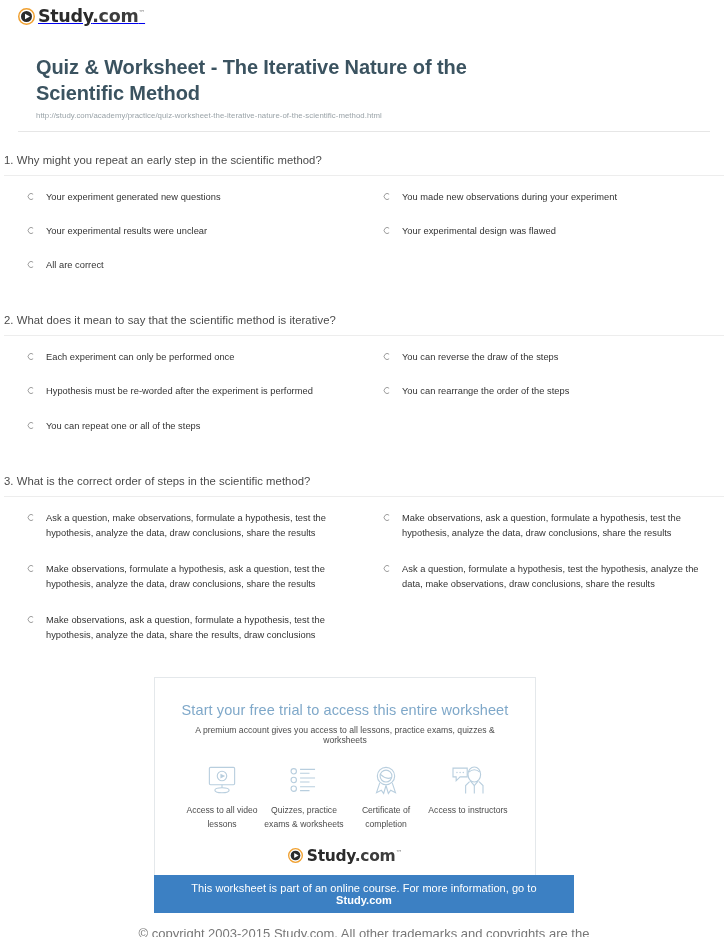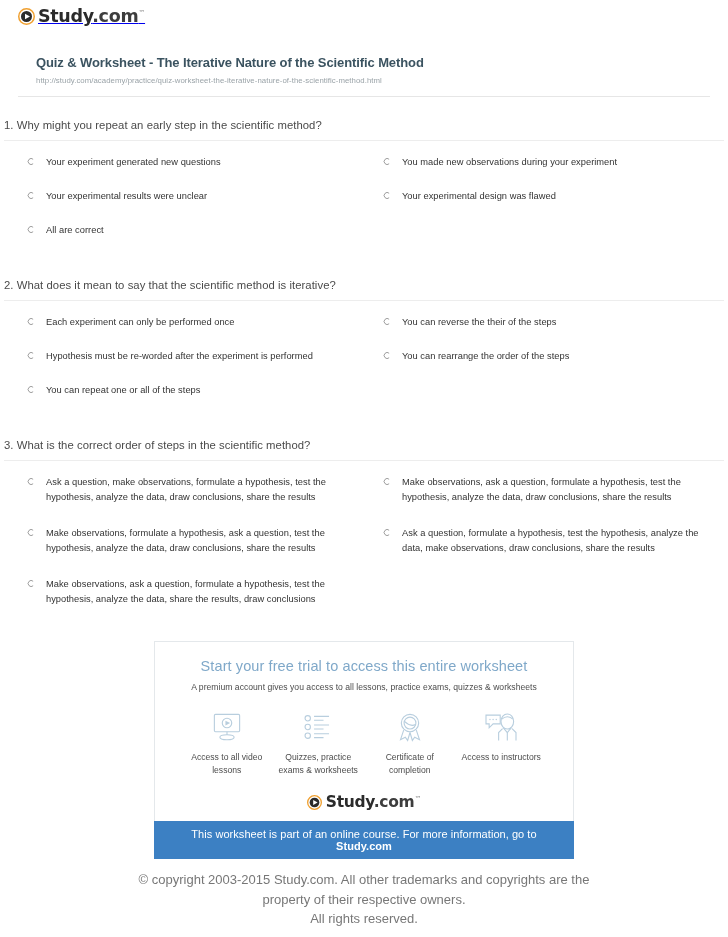--- a/index.html
+++ b/index.html
@@ -52,21 +52,21 @@
   .logo-tm {
     font-size: 7px;
     vertical-align: super;
     color: #888;
     font-weight: 400;
   }
 
   
   .titleblock { padding: 26px 0 0 18px; }
   .worksheet-title {
-    font-size: 13px;
+    font-size: 20px;
     font-weight: 700;
     line-height: 1.32;
     color: #3b5360;
     margin: 0;
     max-width: 520px;
     letter-spacing: -0.1px;
   }
   .worksheet-url {
     font-size: 7.8px;
     color: #9aa3a8;
@@ -123,25 +123,25 @@
     letter-spacing: 0.02px;
   }
 
   
   .promo-wrap {
     display: flex;
     justify-content: center;
     margin-top: 13px;
   }
   .promo {
-    width: 420px;
+    width: 382px;
     background: #ffffff;
     border: 1px solid #e4e8eb;
     border-bottom: 0;
-    padding: 16px 20px 10px 20px;
+    padding: 24px 20px 10px 20px;
     text-align: center;
   }
   .promo-title {
     color: #7fa8c9;
     font-size: 14.5px;
     font-weight: 400;
     line-height: 1.2;
     letter-spacing: 0.1px;
   }
   .promo-sub {
@@ -273,21 +273,21 @@
       <div class="answer">
         <svg class="radio" viewBox="0 0 12 12">
             <path d="M9.5 3 A4 4 0 1 0 9.5 9" fill="none" stroke="#8a8a8a" stroke-width="1.1"></path>
           </svg>
         <span class="answer-text">Each experiment can only be performed once</span>
       </div>
       <div class="answer">
         <svg class="radio" viewBox="0 0 12 12">
             <path d="M9.5 3 A4 4 0 1 0 9.5 9" fill="none" stroke="#8a8a8a" stroke-width="1.1"></path>
           </svg>
-        <span class="answer-text">You can reverse the their of the steps</span>
+        <span class="answer-text">You can reverse the draw of the steps</span>
       </div>
       <div class="answer">
         <svg class="radio" viewBox="0 0 12 12">
             <path d="M9.5 3 A4 4 0 1 0 9.5 9" fill="none" stroke="#8a8a8a" stroke-width="1.1"></path>
           </svg>
         <span class="answer-text">Hypothesis must be re-worded after the experiment is performed</span>
       </div>
       <div class="answer">
         <svg class="radio" viewBox="0 0 12 12">
             <path d="M9.5 3 A4 4 0 1 0 9.5 9" fill="none" stroke="#8a8a8a" stroke-width="1.1"></path>

